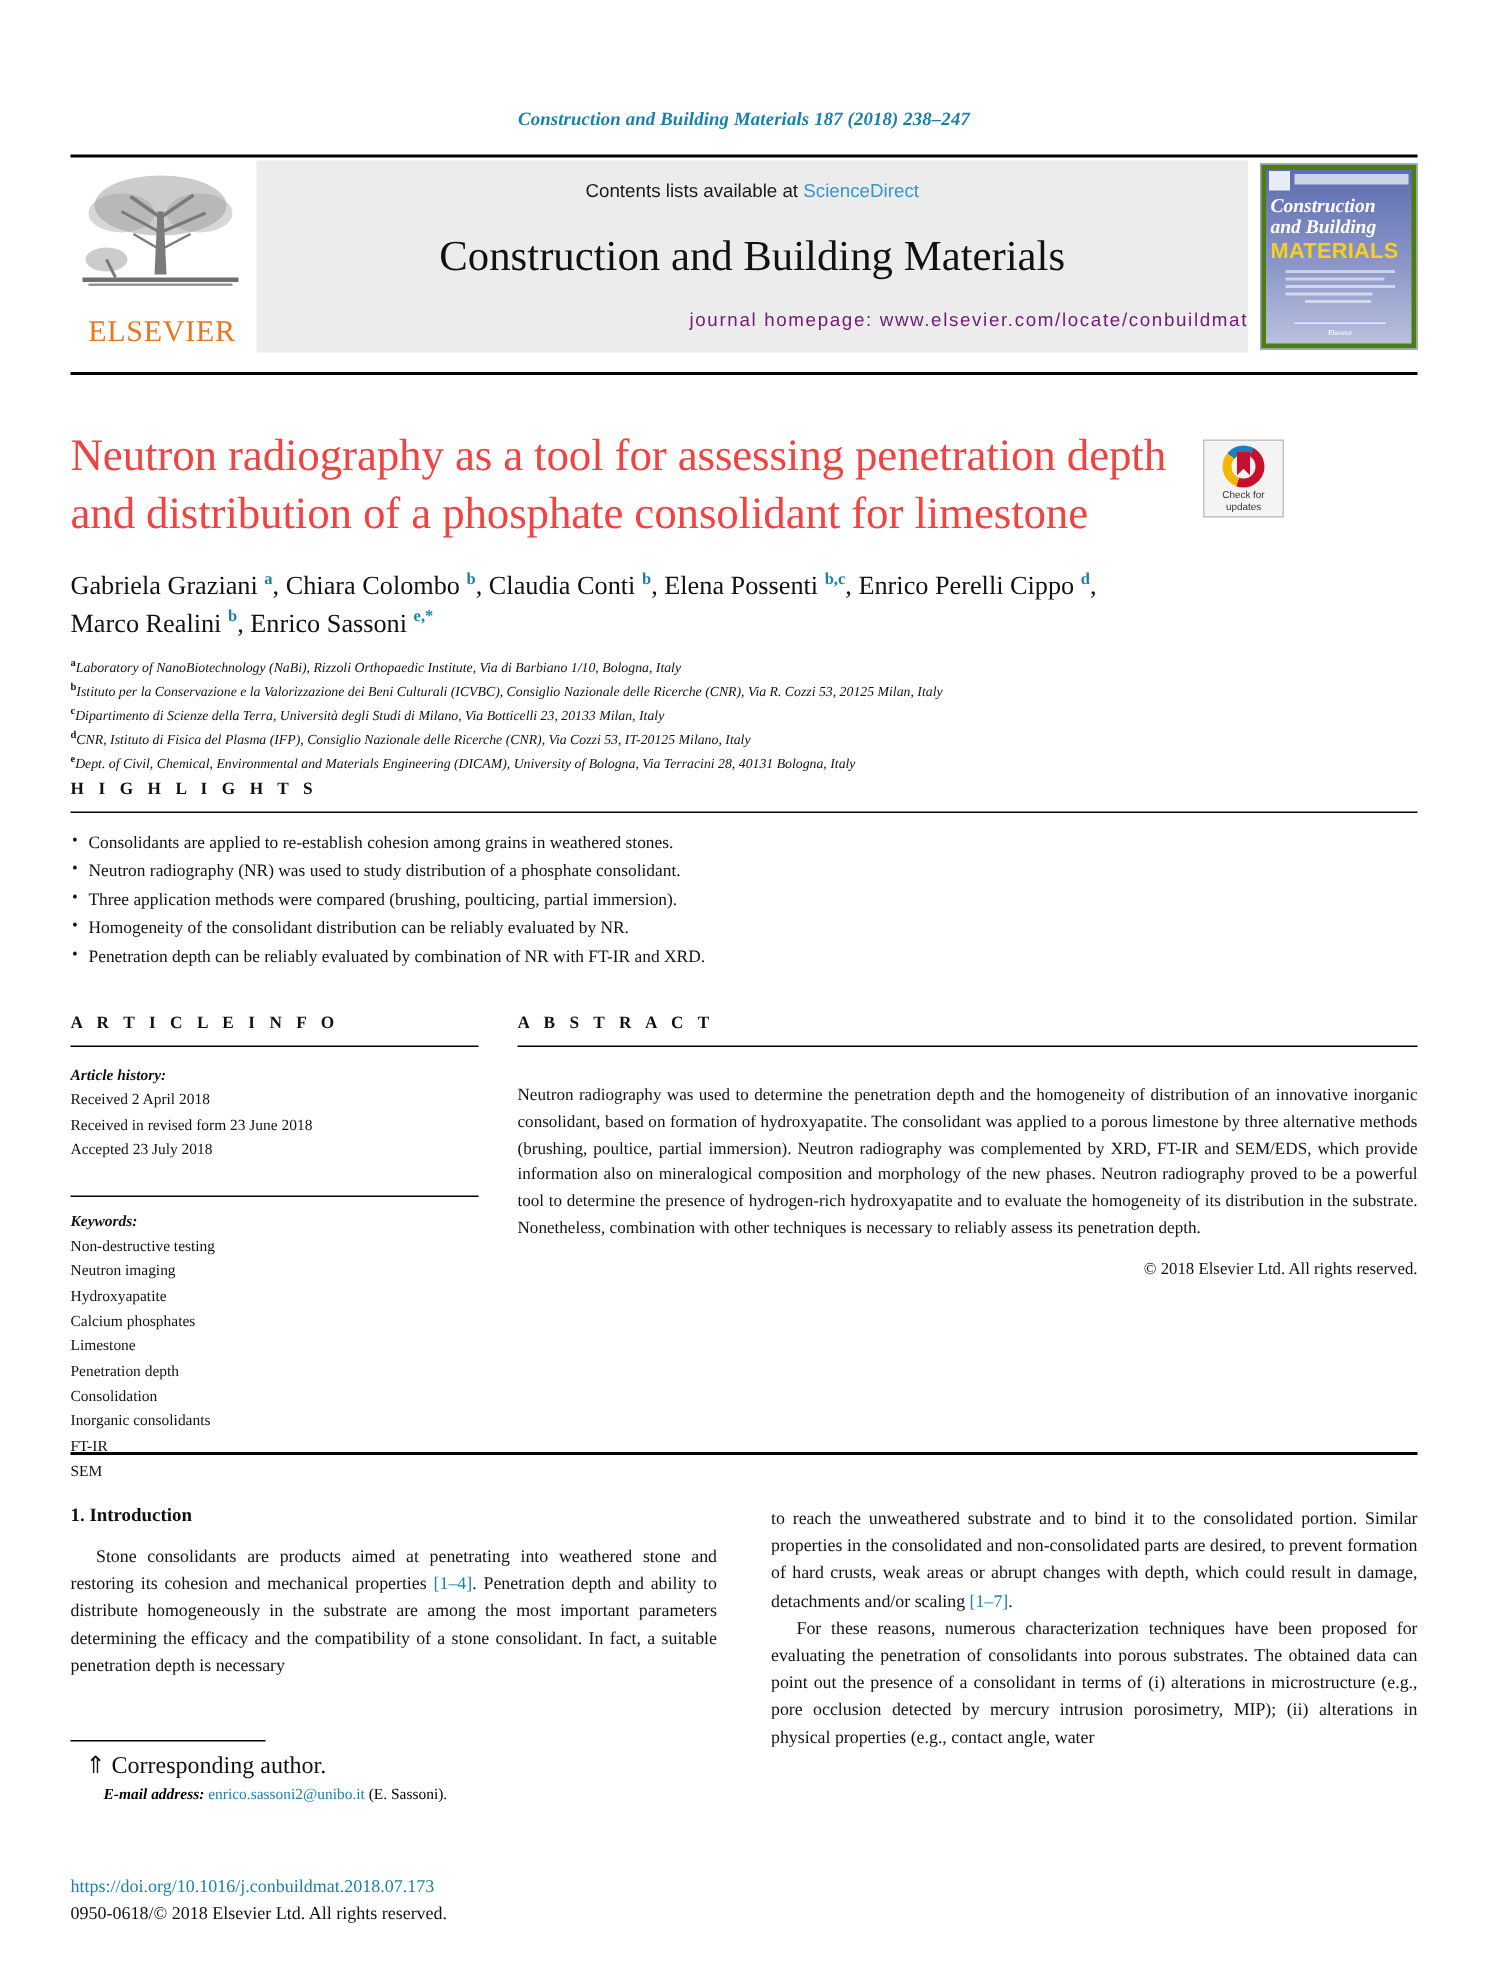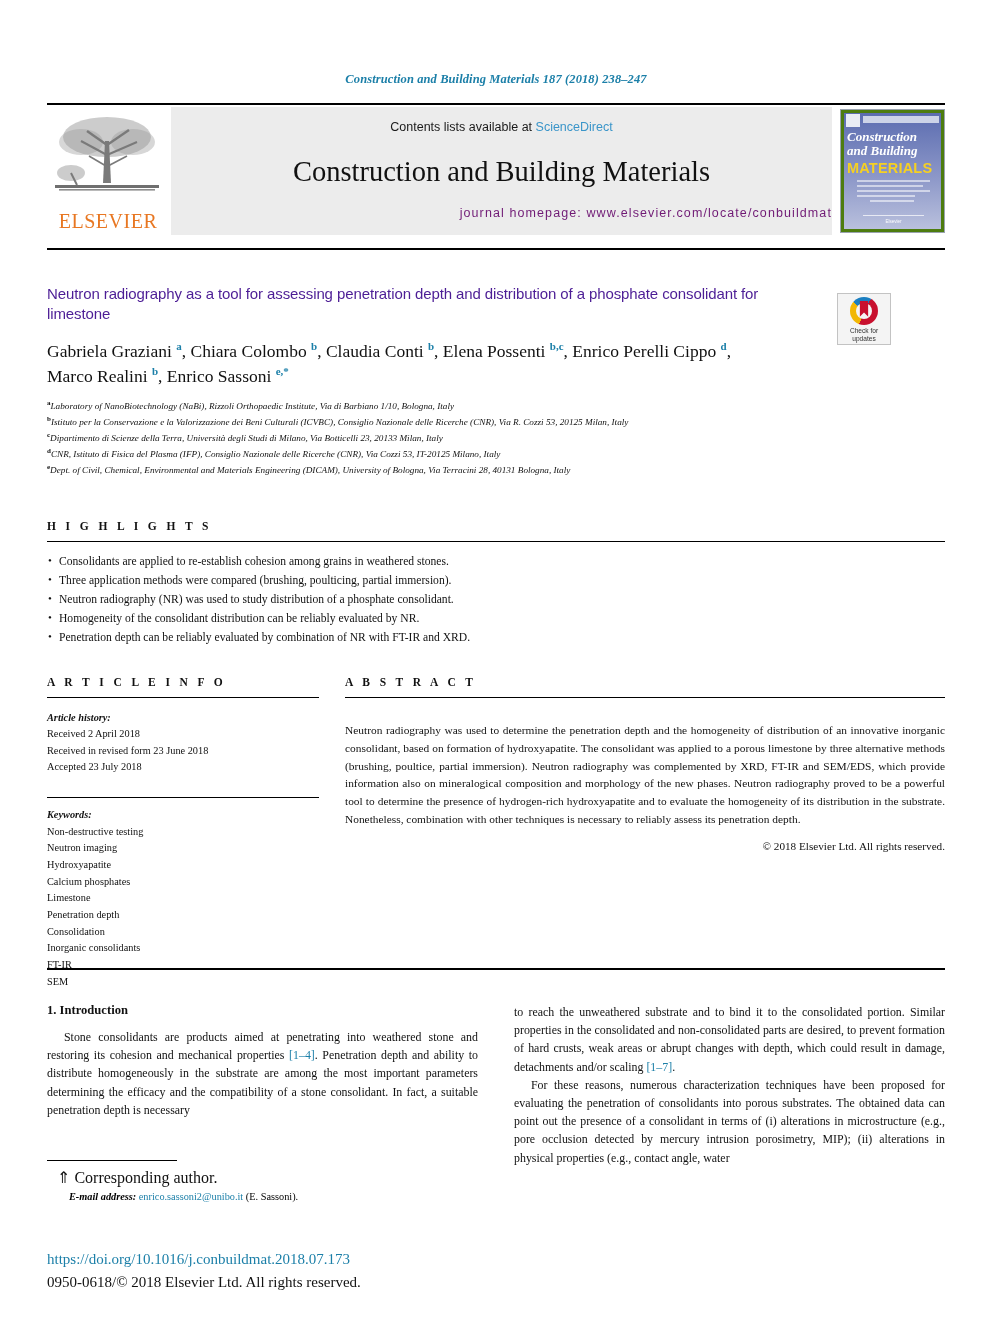--- a/index.html
+++ b/index.html
@@ -13,21 +13,20 @@
     font-family: "Liberation Serif", serif;
     color: #000;
     position: relative;
     overflow: hidden;
   }
   .page {
     position: absolute;
     left: 0; top: 0;
     width: 904px;
     height: 1323px;
-    padding-left: 35px;
   }
 
   
   .runninghead {
     position: absolute;
     top: 72px;
     left: 0;
     width: 992px;
     text-align: center;
     font-family: "Liberation Serif", serif;
@@ -187,24 +186,24 @@
   
   .titleblock {
     position: absolute;
     left: 47px;
     top: 248px;
     width: 898px;
     border-top: 2px solid #000;
     padding-top: 34px;
   }
   .article-title {
-    font-family: Liberation Sans, sans-serif;
-    font-size: 15px;
+    font-family: Liberation Serif, serif;
+    font-size: 30px;
     line-height: 1.3;
-    color: #4c1d95;
+    color: #ef4444;
     width: 760px;
     letter-spacing: -0.1px;
   }
   .authors {
     margin-top: 16px;
     font-family: "Liberation Serif", serif;
     font-size: 17.5px;
     line-height: 1.42;
     color: #111;
     width: 830px;
@@ -443,21 +442,21 @@
     font-family: "Liberation Serif", serif;
   }
   .fn-email .lbl { font-style: italic; font-weight: bold; }
 
   .doiblock {
     position: absolute;
     left: 47px;
     top: 1248px;
     width: 500px;
     font-family: "Liberation Serif", serif;
-    font-size: 15px;
+    font-size: 12px;
     line-height: 1.5;
   }
   .doiblock .doi { color: #1b7fa8; text-decoration: none; display: block; }
   .doiblock .issn { color: #111; }
 </style>
 </head>
 <body>
 
 <div class="page">
 
@@ -540,22 +539,22 @@
       <span>Check for</span><br>
       <span>updates</span>
     </div>
   </div>
 
   <div class="highlights">
     <div class="sec-label">H I G H L I G H T S</div>
     <div class="rule"></div>
     <ul class="hl-list" id="hl-list">
         <li>Consolidants are applied to re-establish cohesion among grains in weathered stones.</li>
+        <li>Neutron radiography (NR) was used to study distribution of a phosphate consolidant.</li>
         <li>Three application methods were compared (brushing, poulticing, partial immersion).</li>
-        <li>Neutron radiography (NR) was used to study distribution of a phosphate consolidant.</li>
         <li>Homogeneity of the consolidant distribution can be reliably evaluated by NR.</li>
         <li>Penetration depth can be reliably evaluated by combination of NR with FT-IR and XRD.</li>
       </ul>
   </div>
 
   <div class="infoabs">
 
     <div class="col-info">
       <div class="sec-label">A R T I C L E   I N F O</div>
       <div class="rule"></div>

